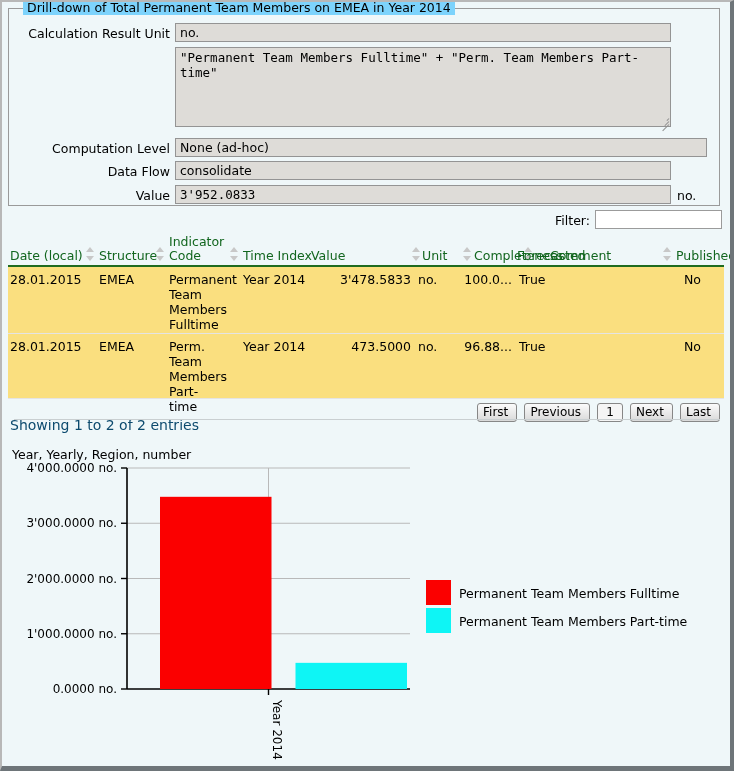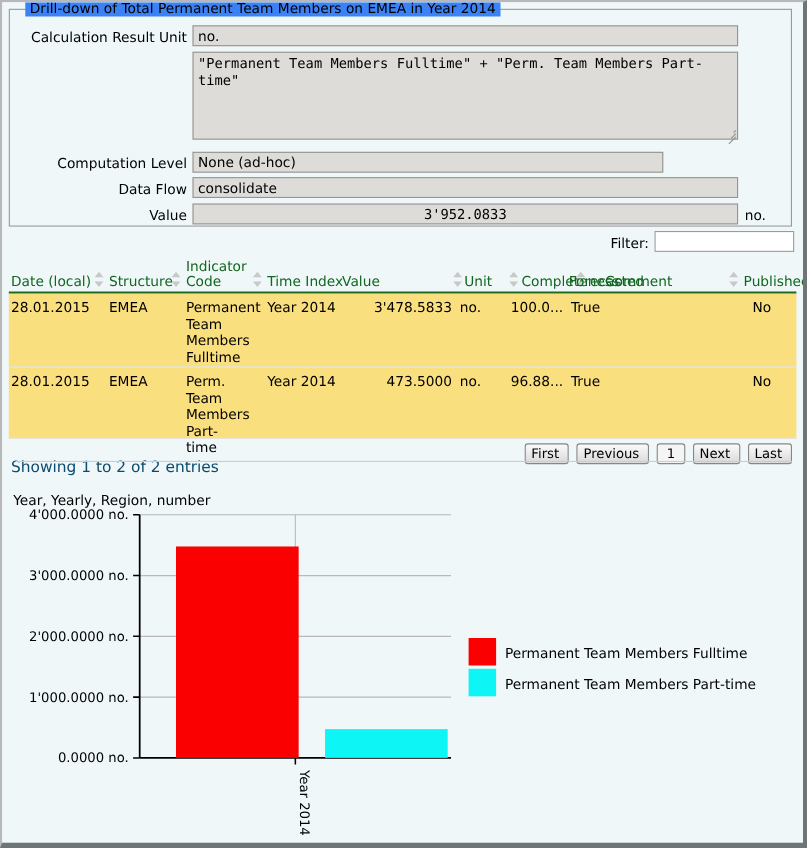--- a/index.html
+++ b/index.html
@@ -42,21 +42,21 @@
     top: 6px;
     width: 712px;
     height: 198px;
     border: 1px solid #9a9a9a;
     box-sizing: border-box;
   }
   .legend {
     position: absolute;
     left: 14px;
     top: -9px;
-    background: #3b82f6;
+    background: #7dd3fc;
     padding: 0 4px;
     font-size: 12.5px;
     color: #000;
     white-space: nowrap;
   }
 
   .form-label {
     position: absolute;
     text-align: right;
     font-size: 12.5px;
@@ -273,27 +273,27 @@
   <div style="position:absolute; left:173px; top:45px; width:496px; height:80px;">
     <textarea class="form-field mono" style="left: 0px; top: 0px; width: 496px; height: 80px; white-space: normal; resize: none;">"Permanent Team Members Fulltime" + "Perm. Team Members Part-time"</textarea>
     <div class="ta-resize">
       <i style="top:9px; width:9px;"></i>
       <i style="top:6px; width:6px;"></i>
       <i style="top:3px; width:3px;"></i>
     </div>
   </div>
 
   <div class="form-label" style="left:12px; top:139px; width:156px;">Computation Level</div>
-  <input class="form-field" style="left: 173px; top: 136px; width: 428px; height: 19px;" readonly="" value="None (ad-hoc)">
+  <input class="form-field" style="left: 173px; top: 136px; width: 532px; height: 19px;" readonly="" value="None (ad-hoc)">
 
   <div class="form-label" style="left:12px; top:162px; width:156px;">Data Flow</div>
   <input class="form-field" style="left: 173px; top: 159px; width: 496px; height: 19px;" readonly="" value="consolidate">
 
   <div class="form-label" style="left:12px; top:186px; width:156px;">Value</div>
-  <input class="form-field mono" style="left: 173px; top: 183px; width: 496px; height: 19px; text-align: center;" readonly="" value="3'952.0833">
+  <input class="form-field mono" style="left: 173px; top: 183px; width: 496px; height: 19px; text-align: left;" readonly="" value="3'952.0833">
   <div class="value-unit" style="left:675px; top:186px;">no.</div>
 
   <div class="filter-label" style="left:553px; top:211px;">Filter:</div>
   <input class="filter-input" style="left: 593px; top: 208px; width: 127px; height: 19px;" placeholder="">
 
   <div class="tbl">
     <div class="thead">
       <div class="th" style="left:2px;">Date (local)</div>
       <div class="sort-ic" style="left:78px;"></div>
       <div class="th" style="left:91px;margin-top:48px;">Structure</div>

